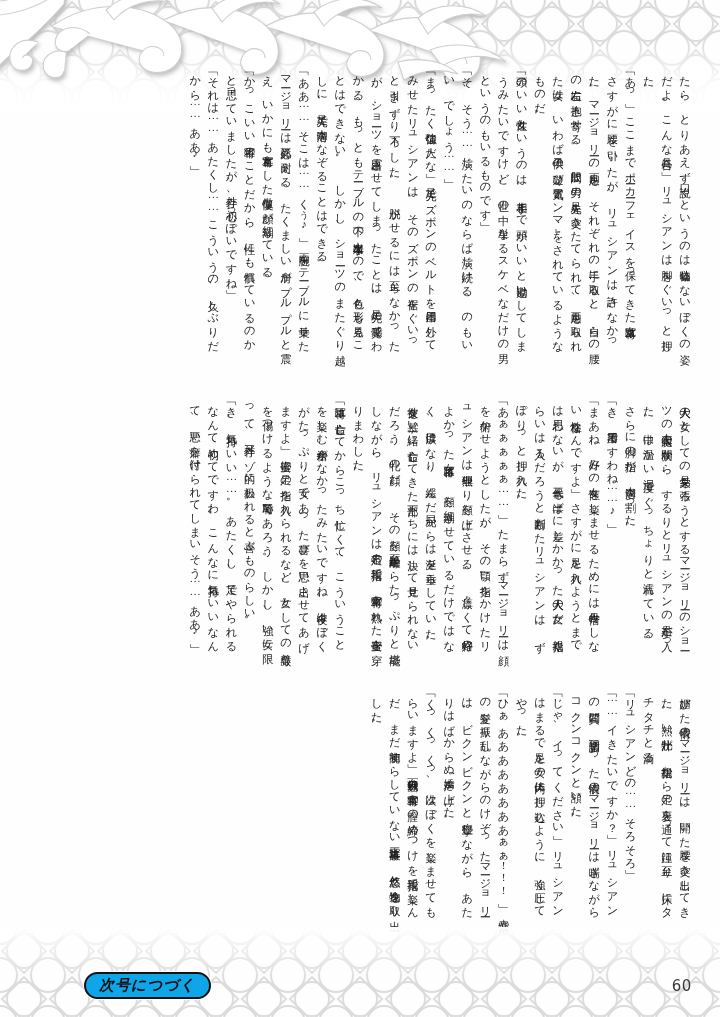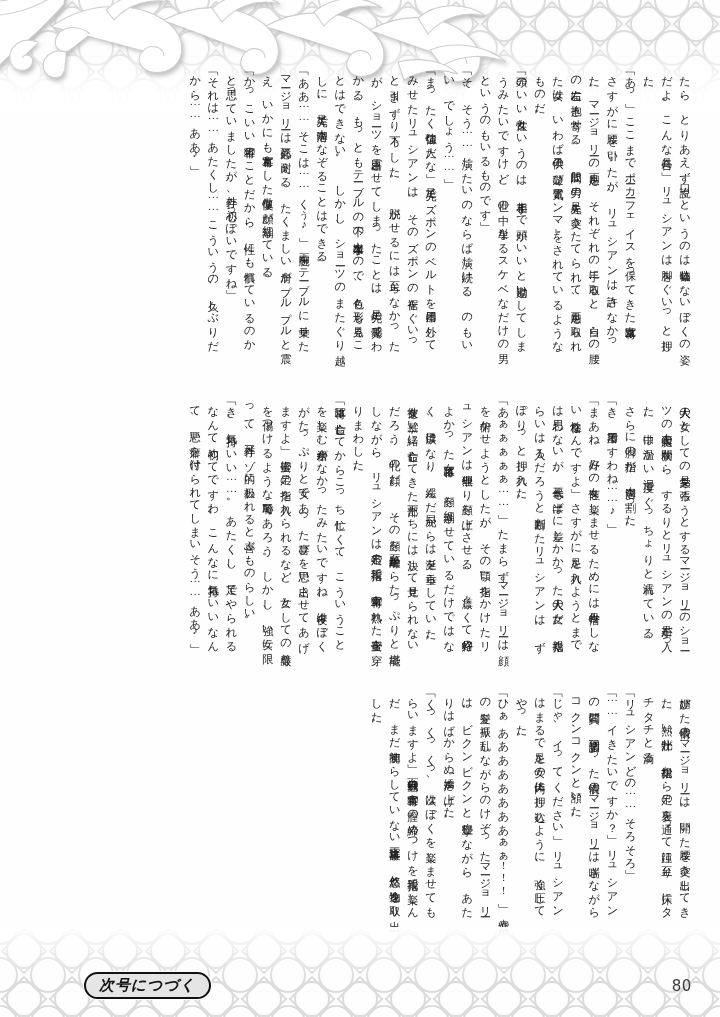--- a/index.html
+++ b/index.html
@@ -73,21 +73,21 @@
     display:block;
   }
 
   
   #tsuzuku{
     position:absolute;
     left:84px;bottom:18px;
     border:2.2px solid #111;
     border-radius:14px;
     padding:3px 13px 4px 13px;
-    background:#e5e5e5;
+    background:#0ea5e9;
     font-family:"DejaVu Sans","Liberation Sans",sans-serif;
     font-size:15px;
     font-weight:700;
     font-style:italic;
     letter-spacing:.06em;
     color:#111;
     line-height:1.1;
     white-space:nowrap;
     z-index:6;
     box-shadow:0 0 0 1px #fff;
@@ -186,15 +186,15 @@
   <div class="vblock" id="block-3">
     <p class="vflow" style="white-space: pre-wrap;">媚びた表情のマージョリーは、開いた腰を突き出してきた。熱い牝汁が、親指から足の裏を通って踵に至り、床にタチタチと滴る。
 「リュシアンどの……そろそろ」
 「……イきたいですか？」　リュシアンの質問に、切羽詰まった表情のマージョリーは喘ぎながらコクンコクンと頷いた。
 「じゃ、イってください」　リュシアンはまるで足を女の体内に押し込むように、強く圧してやった。
 「ひぁああああああああぁぁ!!!」　赤紫の髪を振り乱しながらのけぞったマージョリーは、ビクンビクンと痙攣しながら、あたりはばからぬ嬌声を上げた。
 「くっくっくっ、次はぼくを楽しませてもらいますよ」　百戦錬磨の女将軍の膣の締めつけを親指で楽しんだ、まだ初陣すらしていない王族将軍は、悠然と逸物を取り出した。</p>
   </div>
 
   <div id="tsuzuku">次号につづく</div>
-  <div id="page-number">80</div>
+  <div id="page-number">60</div>
 
 </div>
 
 </body></html>

